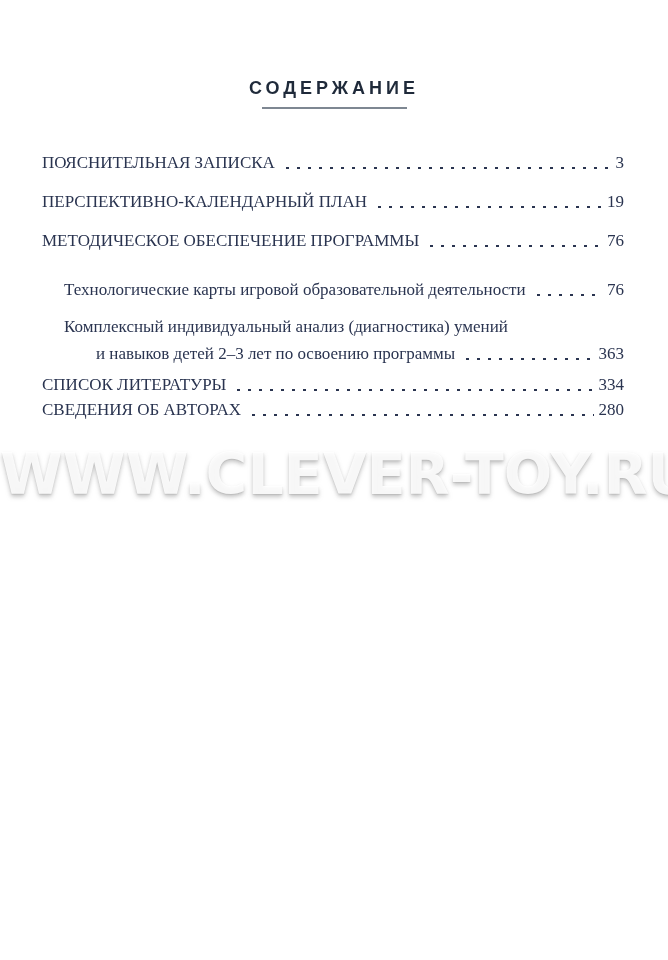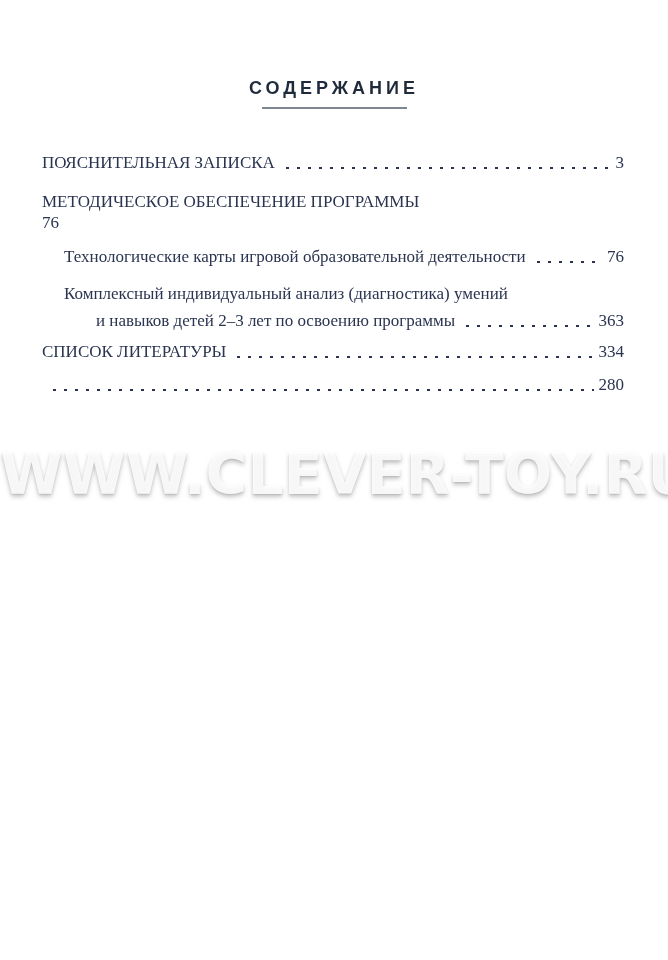--- a/index.html
+++ b/index.html
@@ -18,37 +18,37 @@
     font-family:"Liberation Sans","DejaVu Sans",sans-serif;
     font-size:18px;font-weight:700;letter-spacing:4px;
     color:#1f2a3a;display:inline-block;
   }
   .title-rule{
     width:145px;height:2px;background:#7e8792;
     margin:8px auto 0 auto;
   }
   
   .toc{margin:43px 44px 0 42px;font-size:17px;line-height:21px;}
-  .row{display:flex;align-items:flex-start;margin-bottom:18px;}
+  .row{display:flex;align-items:center;margin-bottom:18px;}
   .row .label{white-space:nowrap;}
   .leader{
     flex:1;height:21px;margin:0 5px 0 7px;
     background-image:radial-gradient(circle,#2a3450 1.2px,rgba(42,52,80,0) 1.4px);
     background-size:11px 6px;
     background-repeat:repeat-x;
     background-position:left bottom 2px;
   }
   .num{white-space:nowrap;}
-  .row.tight{margin-bottom:13px;flex-direction:column;}
+  .row.tight{margin-bottom:28px;}
   .sub{margin-left:22px;}
   .row.sub{margin-bottom:11px;}
   .two-line{margin-left:22px;margin-bottom:10px;}
   .two-line .line1{margin-bottom:6px;margin-top:16px;}
   .two-line .cont{display:flex;align-items:flex-start;margin-left:32px;}
-  .row.last-gap{margin-bottom:12px;}
+  .row.last-gap{margin-bottom:4px;}
   
   .watermark{
     position:absolute;left:0;top:441px;width:100%;
     text-align:center;z-index:5;pointer-events:none;
     font-family:"DejaVu Sans","Liberation Sans",sans-serif;
     font-size:57px;font-weight:800;letter-spacing:0px;
     color:rgba(255,255,255,0.88);
     text-shadow:0 3px 4px rgba(150,150,150,0.55), 0 1px 1px rgba(170,170,170,0.35);
     white-space:nowrap;
   }
@@ -68,20 +68,25 @@
   <div class="toc">
 
     <div class="row">
       <span class="label">ПОЯСНИТЕЛЬНАЯ ЗАПИСКА</span>
       <span class="leader"></span>
       <span class="num">3</span>
     </div>
 
 
 
+    <div class="row">
+      <span class="label">ПЕРСПЕКТИВНО-КАЛЕНДАРНЫЙ ПЛАН</span>
+      <span class="leader"></span>
+      <span class="num">19</span>
+    </div>
 
     <div class="row tight">
       <span class="label">МЕТОДИЧЕСКОЕ ОБЕСПЕЧЕНИЕ ПРОГРАММЫ</span>
       <span class="leader"></span>
       <span class="num">76</span>
     </div>
 
     <div class="row sub">
       <span class="label">Технологические карты игровой образовательной деятельности</span>
       <span class="leader"></span>
@@ -97,18 +102,19 @@
       </div>
     </div>
 
     <div class="row last-gap">
       <span class="label">СПИСОК ЛИТЕРАТУРЫ</span>
       <span class="leader"></span>
       <span class="num">334</span>
     </div>
 
     <div class="row">
+      <span class="label">СВЕДЕНИЯ ОБ АВТОРАХ</span>
       <span class="leader"></span>
       <span class="num">280</span>
     </div>
 
   </div>
 </div>
 
 </body></html>

